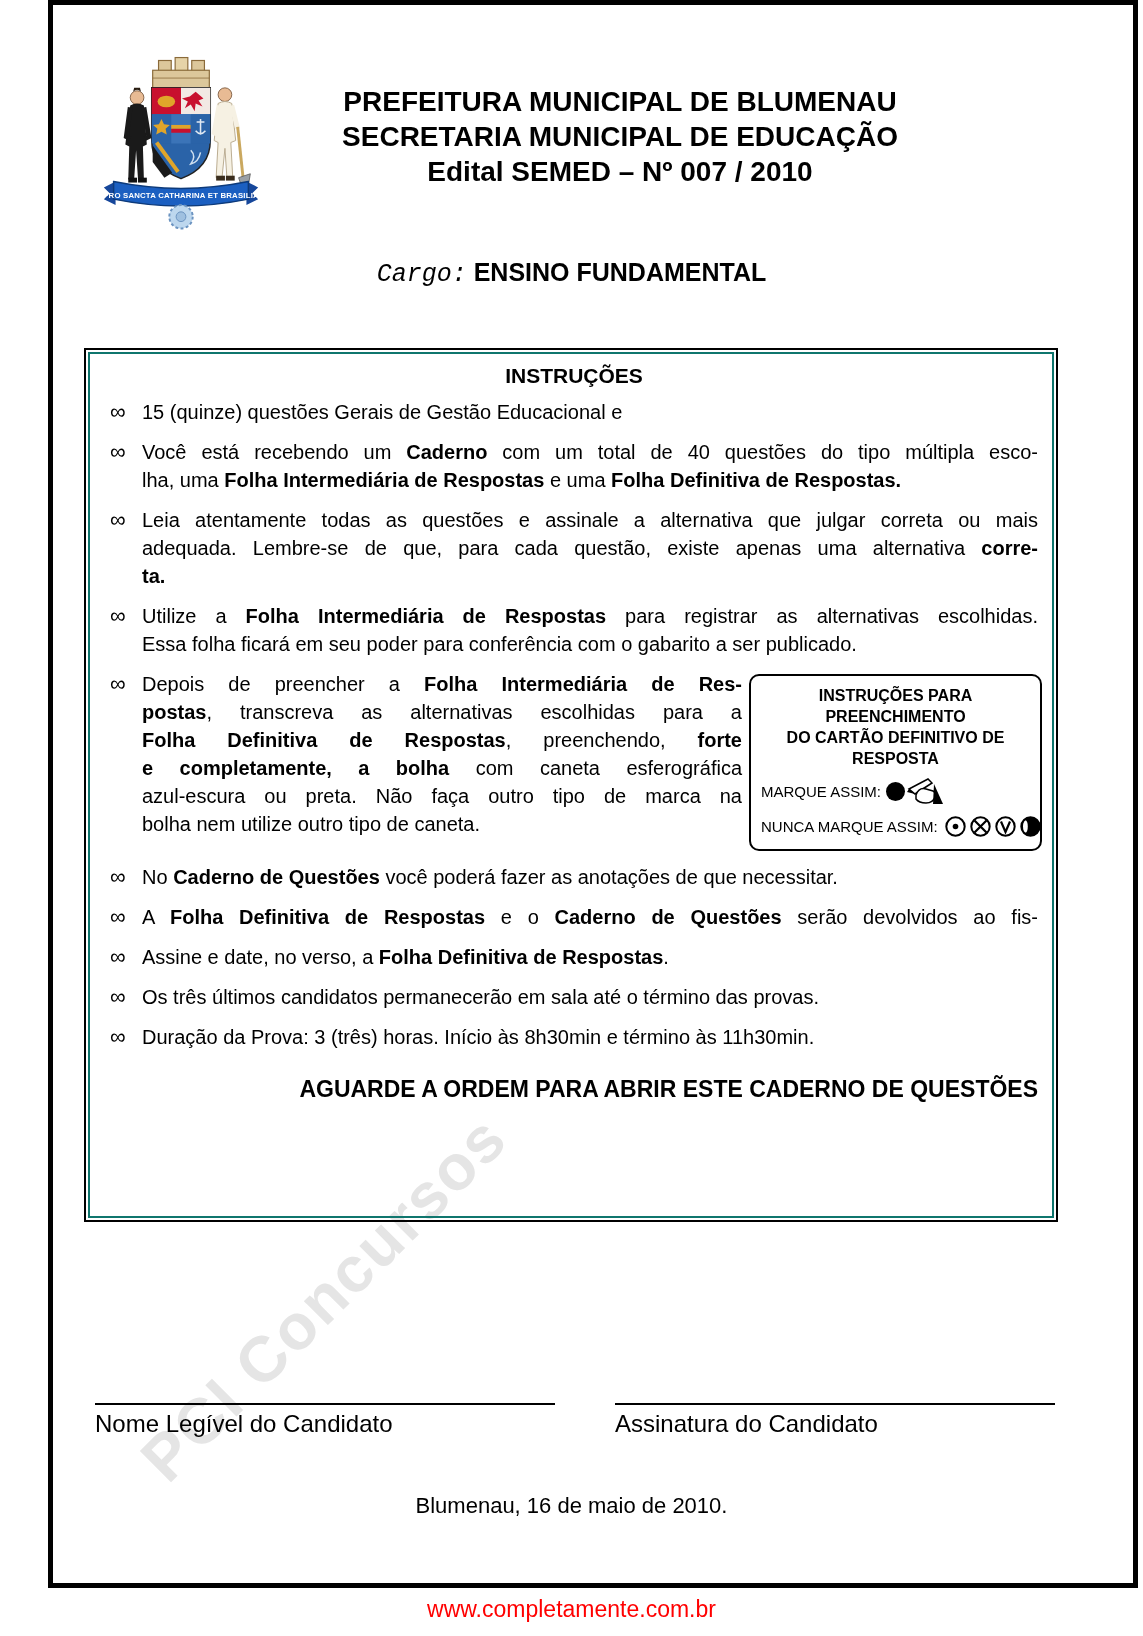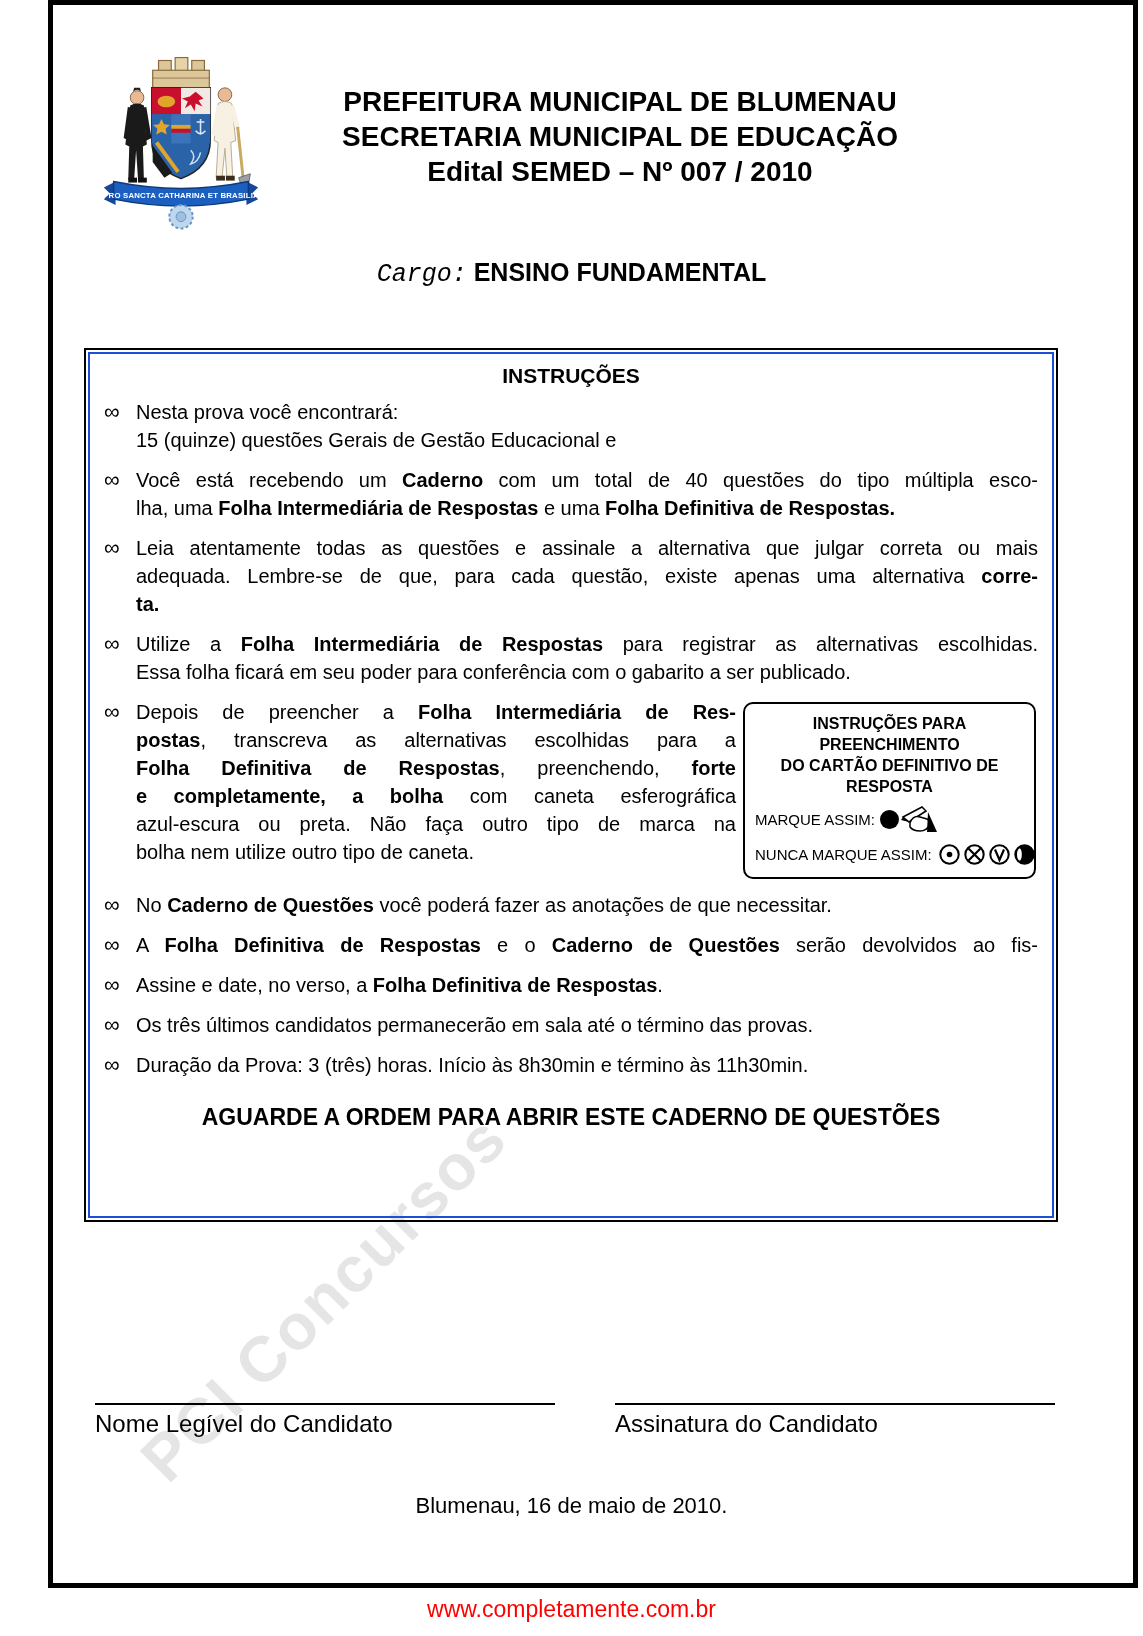--- a/index.html
+++ b/index.html
@@ -30,22 +30,22 @@
   }
   #cargo .cargo-label{font-style:italic;font-family:Liberation Mono, monospace;}
   #cargo .cargo-value{font-weight:bold;text-align:center;}
   
   #instr-box{
     position:absolute;left:84px;top:348px;width:974px;height:874px;
     border:2px solid #000;box-sizing:border-box;z-index:2;
   }
   #instr-inner{
     position:absolute;left:2px;top:2px;right:2px;bottom:2px;
-    border:2px solid #1d4ed8;box-sizing:border-box;
-    padding:8px 14px 0 14px;overflow:hidden;
+    border:2px solid #0f766e;box-sizing:border-box;
+    padding:8px 14px 0 20px;overflow:hidden;
   }
   #instr-title{text-align:center;font-weight:bold;font-size:21px;line-height:28px;}
   #instr-items{margin-top:8px;}
   .item{display:flex;margin-bottom:12px;font-size:20px;line-height:28px;}
   .marker{width:32px;flex:0 0 32px;font-size:22px;line-height:28px;}
   .item-body{flex:1;min-width:0;}
   .item-body.with-box{display:flex;align-items:flex-start;}
   .lines{width:100%;}
   .lines.narrow{width:600px;flex:0 0 600px;}
   .tline{text-align:left;}
@@ -58,21 +58,21 @@
     font-size:15px;line-height:21px;
   }
   #fill-box .fb-title{font-weight:bold;text-align:center;font-size:16px;line-height:21px;}
   .fb-row{display:flex;align-items:center;margin-top:9px;}
   .fb-row .fb-label{white-space:nowrap;margin-right:5px;font-size:15px;}
   .bubble-filled{width:19px;height:19px;border-radius:50%;background:#000;flex:0 0 19px;}
   .fb-icons{display:flex;align-items:center;}
   .fb-icons svg{display:block;}
   
   #aguarde{
-    margin-top:24px;text-align:center;font-weight:bold;font-size:23px;line-height:28px;
+    margin-top:24px;text-align:right;font-weight:bold;font-size:23px;line-height:28px;
   }
   
   .sig-line{position:absolute;border-top:2px solid #000;z-index:2;}
   #sig-line-name{left:95px;top:1403px;width:460px;}
   #sig-line-sign{left:615px;top:1403px;width:440px;}
   .sig-label{position:absolute;text-align:left;font-size:24px;z-index:2;}
   #sig-label-name{left:95px;top:1410px;width:460px;}
   #sig-label-sign{left:615px;top:1410px;width:440px;}
   #date-line{
     position:absolute;left:0;top:1493px;width:1143px;text-align:center;
@@ -165,21 +165,20 @@
 </div>
 
 <div id="instr-box">
   <div id="instr-inner">
     <div id="instr-title">INSTRUÇÕES</div>
     <div id="instr-items">
         <div class="item">
           <span class="marker">∞</span>
           <div class="item-body">
             <div class="lines">
-              <div class="tline"><span>Nesta prova você encontrará:</span></div>
               <div class="tline"><span>15 (quinze) questões Gerais de Gestão Educacional e</span></div>
             </div>
           </div>
         </div>
         <div class="item">
           <span class="marker">∞</span>
           <div class="item-body">
             <div class="lines">
               <div class="tline j"><span>Você está recebendo um </span><span class="b">Caderno</span><span> com um total de 40 questões do tipo múltipla esco-</span></div>
               <div class="tline"><span>lha, uma </span><span class="b">Folha Intermediária de Respostas</span><span> e uma </span><span class="b">Folha Definitiva de Respostas.</span></div>

